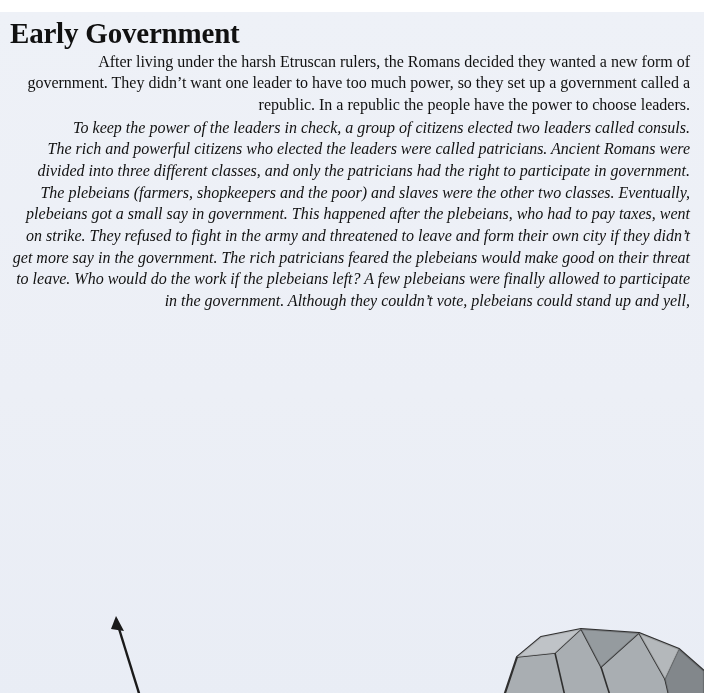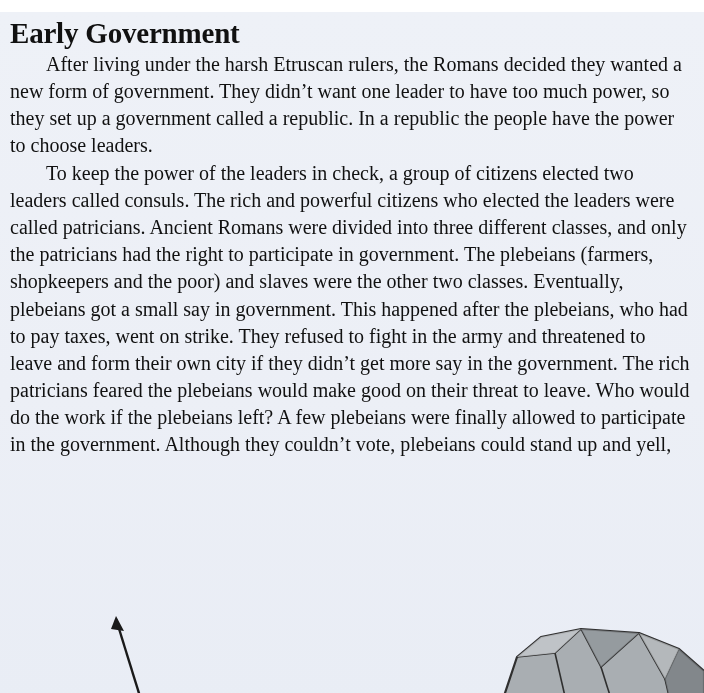--- a/index.html
+++ b/index.html
@@ -29,30 +29,31 @@
   .heading {
     font-family: "Liberation Serif", serif;
     font-weight: bold;
     font-size: 29px;
     line-height: 1.06;
     color: #111111;
     margin: 2px 0 2px 0;
     letter-spacing: -0.2px;
   }
   .para {
-    font-size: 20px;
+    font-size: 16px;
     line-height: 1.355;
     color: #111111;
     text-indent: 36px;
     margin: 0 0 0 0;
-    text-align: left;
+    text-align: right;
     -webkit-font-smoothing: antialiased;
   }
   .para.second {
     margin-top: 1px;
+    font-style: italic;
   }
   .quote-block {
     margin: 0;
     padding-left: 120px;
     font-size: 21.5px;
     line-height: 1.355;
     color: #111111;
   }
   .quote-line {
     display: block;

